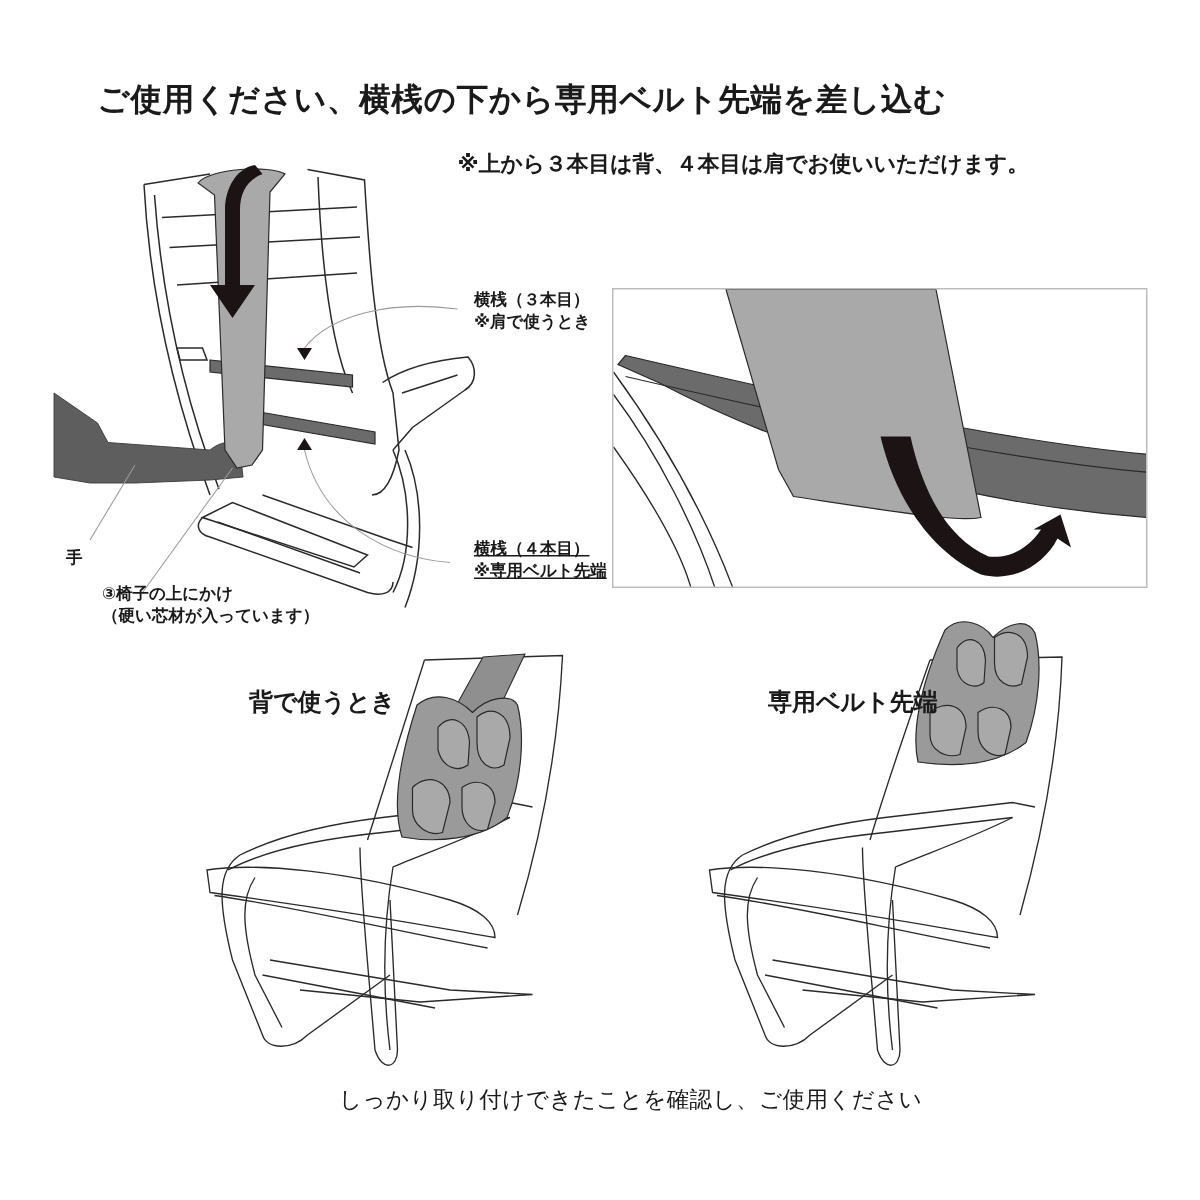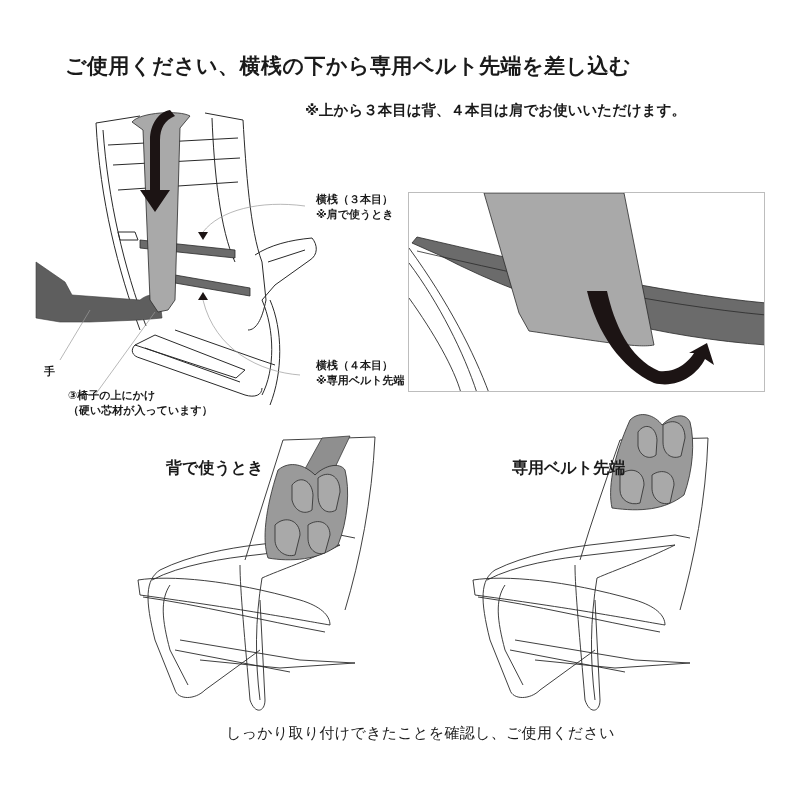--- a/index.html
+++ b/index.html
@@ -69,21 +69,21 @@
     <path d="M300 375 C260 372 215 350 203 300"></path>
     <path d="M60 360 L90 310"></path>
     <path d="M95 395 L155 312"></path>
   </g>
 </svg>
 
 <div class="abs label" style="left:316px;top:192px;">
   <span>横桟（３本目）</span>
   <span>※肩で使うとき</span>
 </div>
-<div class="abs label" style="left:316px;top:358px;">
+<div class="abs label" style="left:316px;top:358px;text-decoration:underline;">
   <span>横桟（４本目）</span>
   <span>※専用ベルト先端</span>
 </div>
 <div class="abs label" style="left:44px;top:364px;">手</div>
 <div class="abs label" style="left:68px;top:388px;">
   <span>③椅子の上にかけ</span>
   <span>（硬い芯材が入っています）</span>
 </div>
 
 <div class="abs detail-box">

